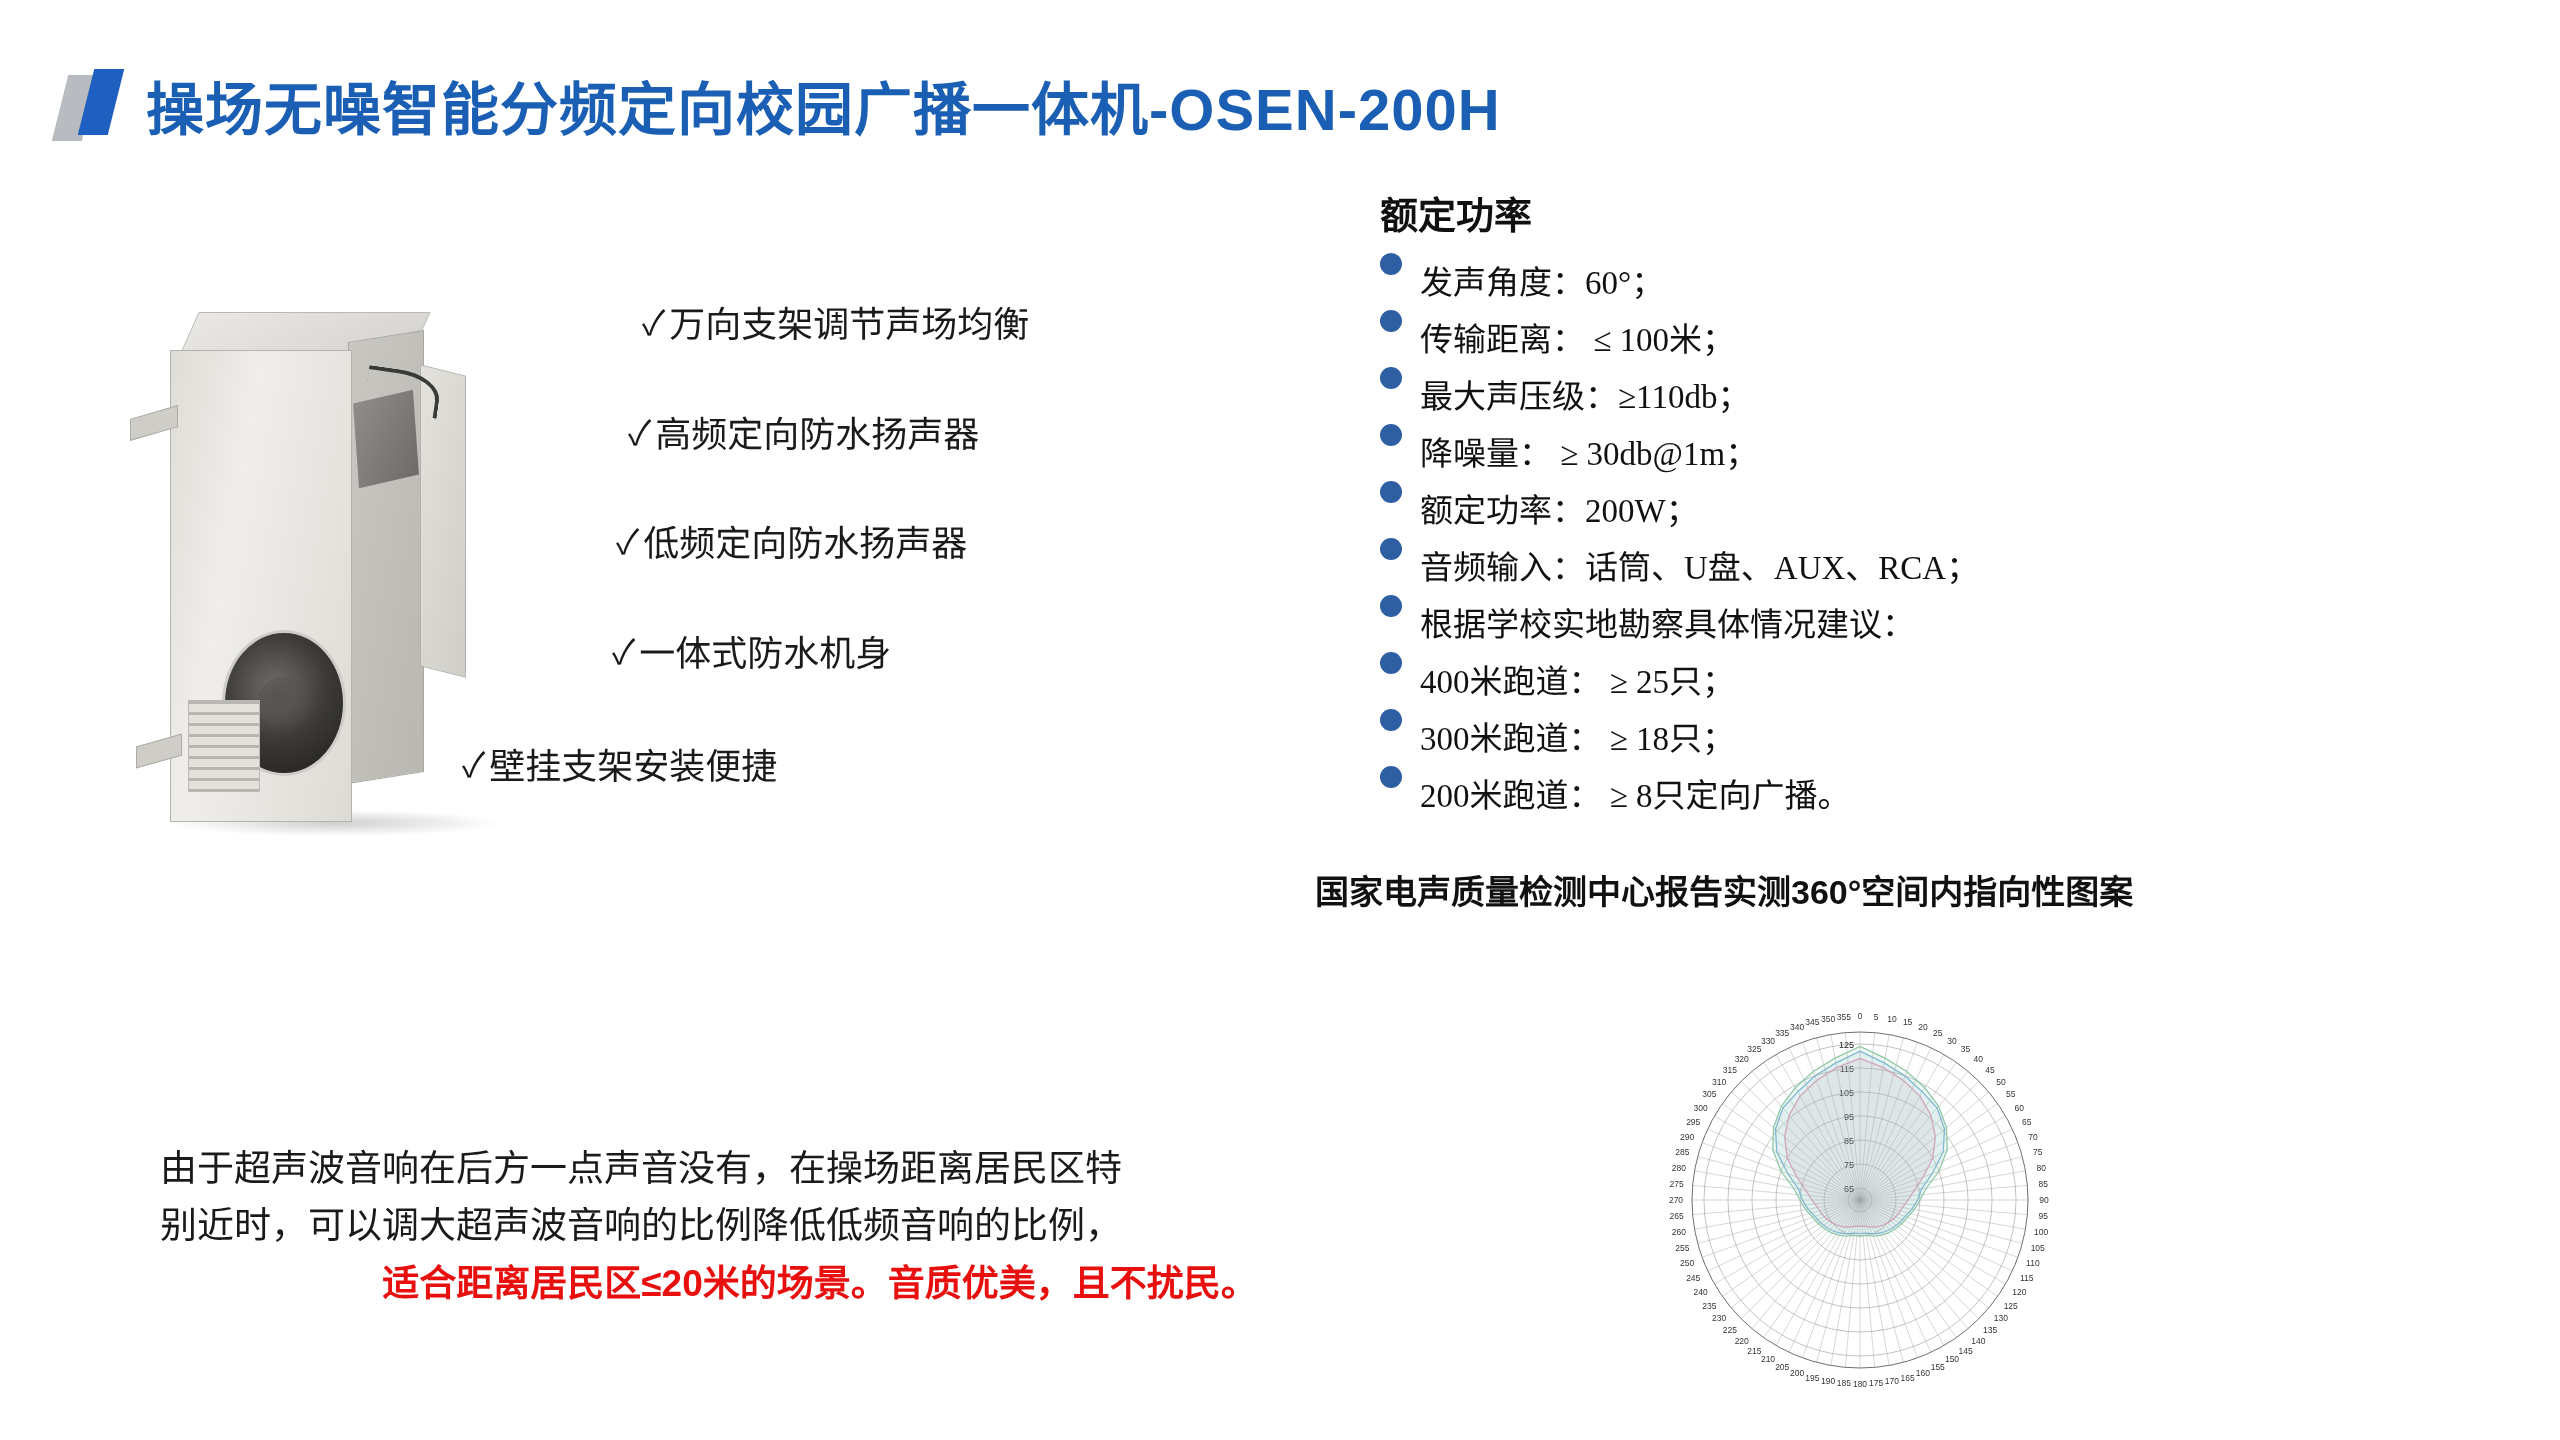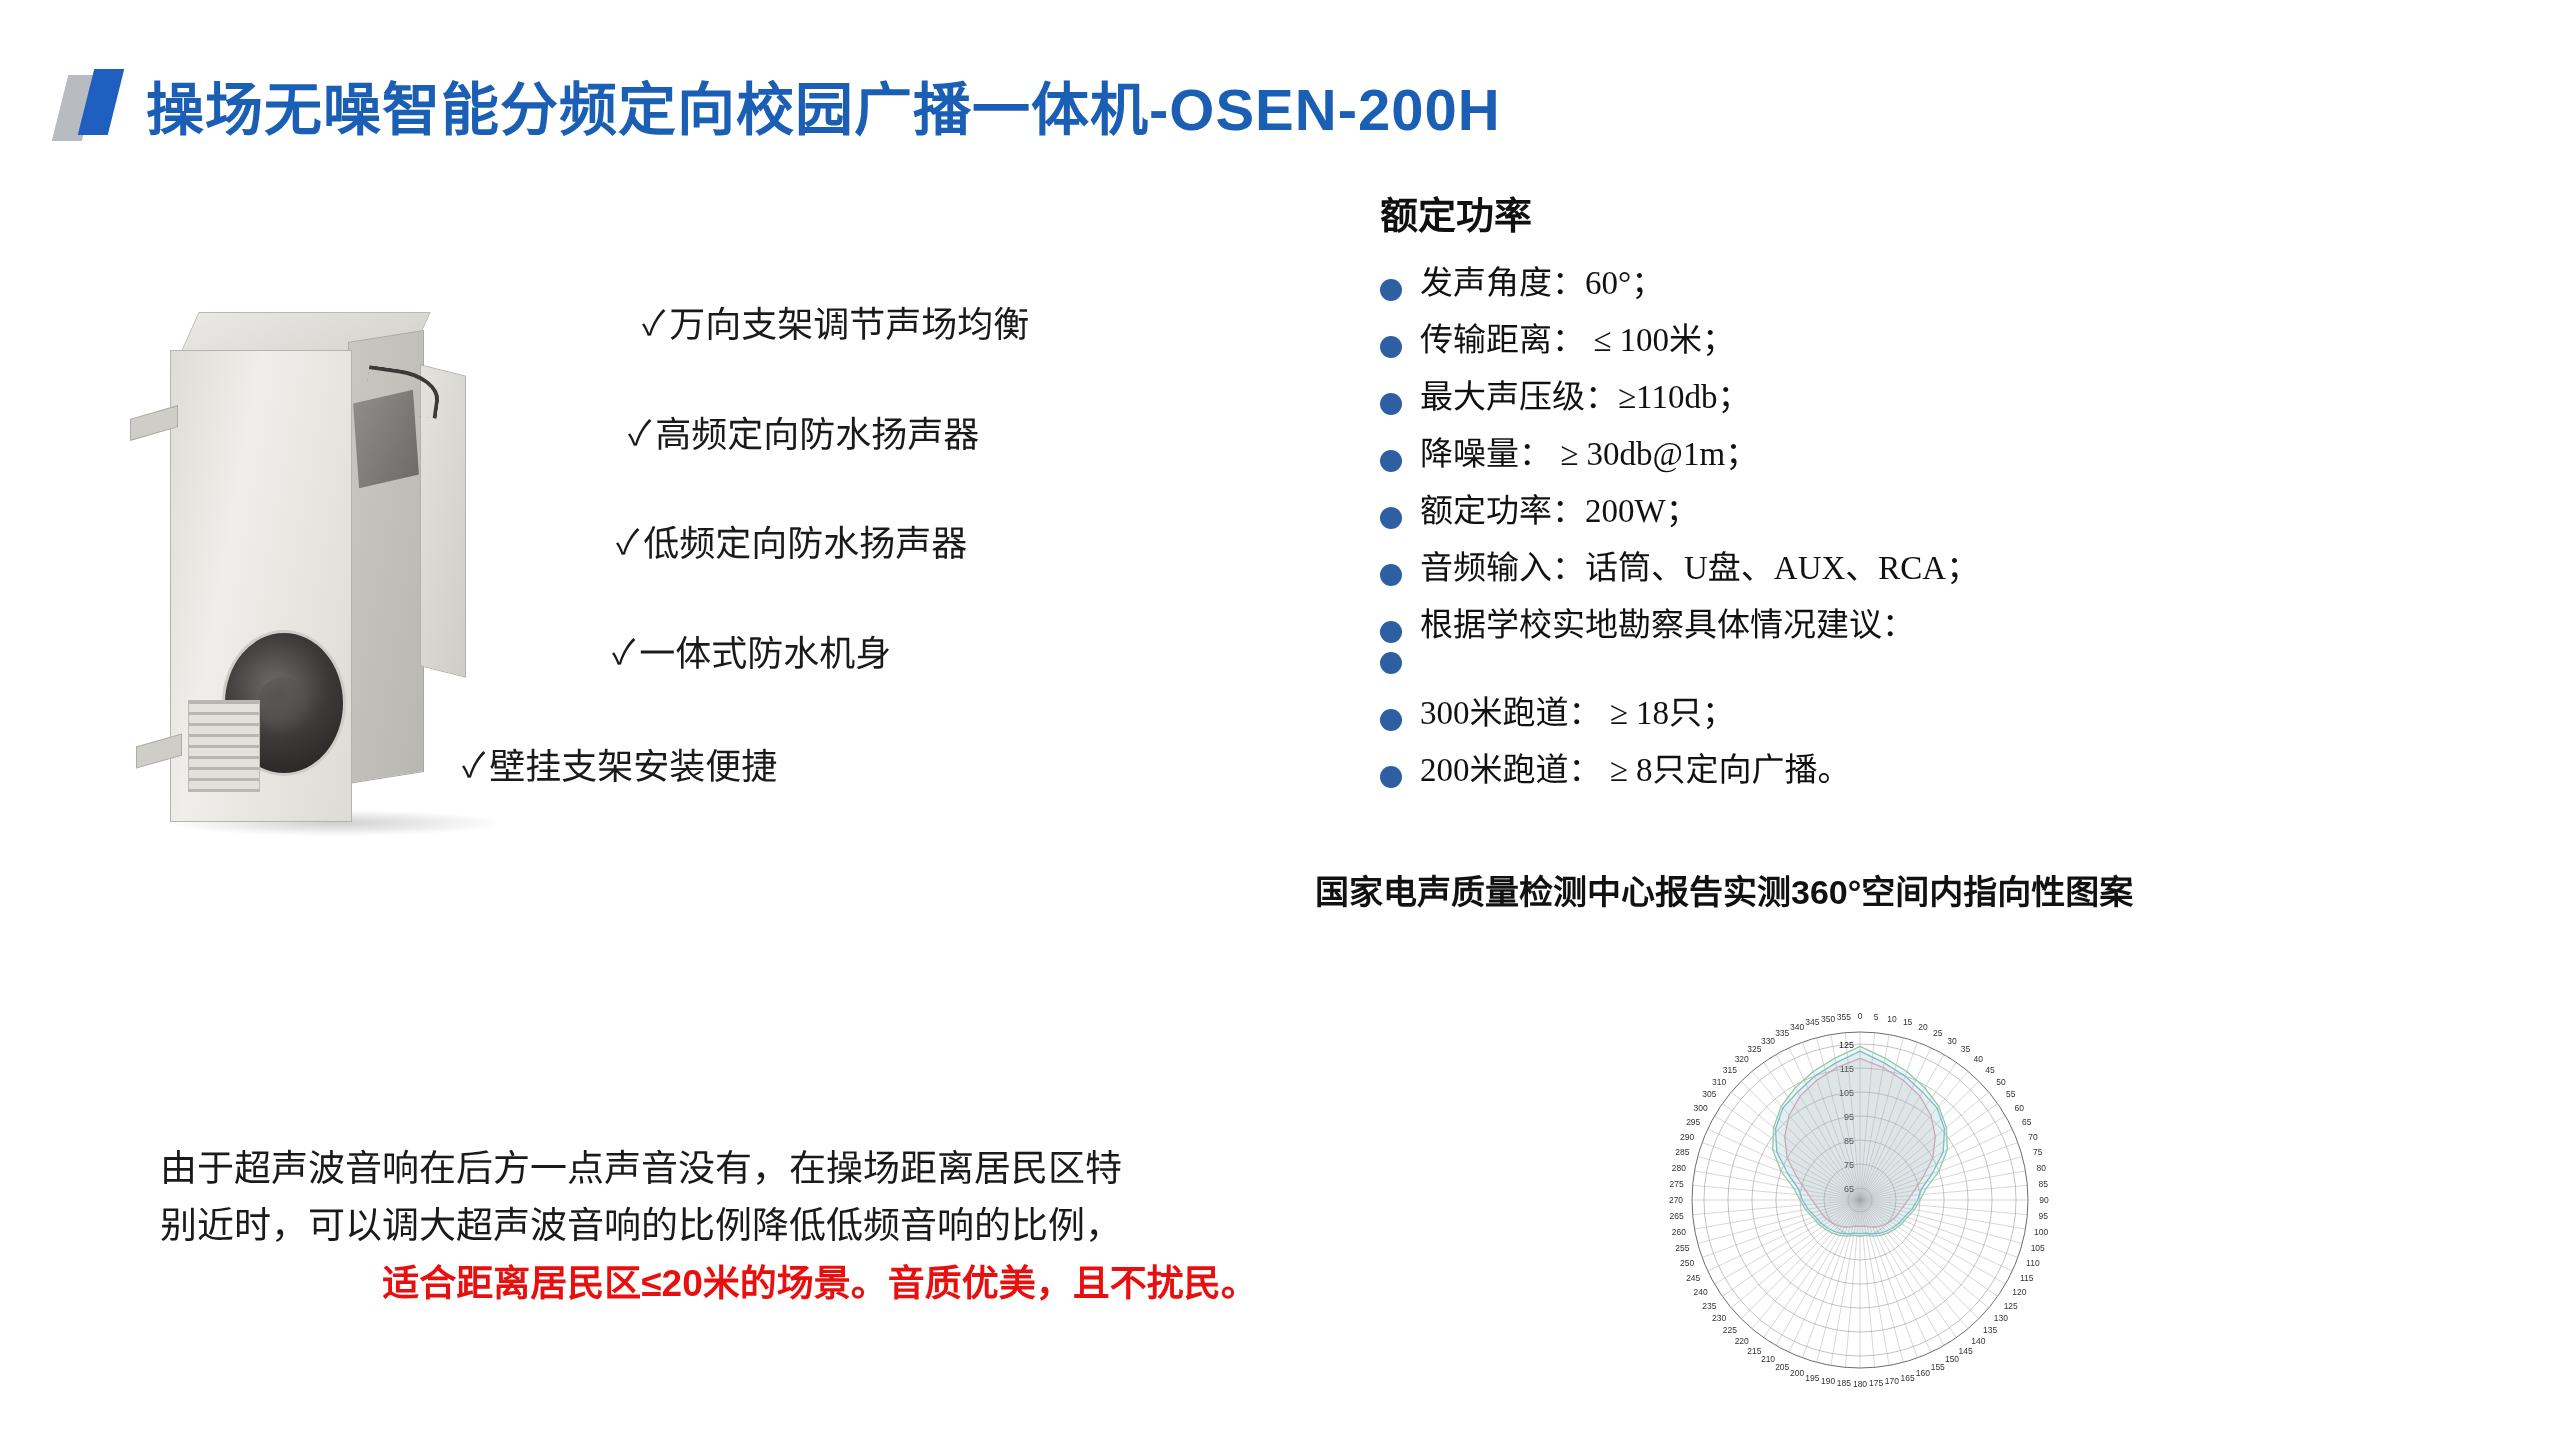--- a/index.html
+++ b/index.html
@@ -211,21 +211,21 @@
   }
   .params-title {
     font-size: 38px;
     font-weight: bold;
     color: #101010;
     margin-bottom: 16px;
     font-family: "Liberation Serif", serif;
   }
   .param-row {
     display: flex;
-    align-items: flex-end;
+    align-items: flex-start;
     margin-bottom: 9px;
   }
   .param-bullet {
     width: 22px;
     height: 22px;
     border-radius: 50%;
     background: #2e5fa3;
     margin-right: 18px;
     flex: none;
     position: relative;
@@ -348,20 +348,21 @@
   <div class="param-row">
     <span class="param-bullet"></span>
     <span class="param-text">音频输入：话筒、U盘、AUX、RCA；</span>
   </div>
   <div class="param-row">
     <span class="param-bullet"></span>
     <span class="param-text">根据学校实地勘察具体情况建议：</span>
   </div>
   <div class="param-row">
     <span class="param-bullet"></span>
+    <span class="param-text">400米跑道： ≥ 25只；</span>
   </div>
   <div class="param-row">
     <span class="param-bullet"></span>
     <span class="param-text">300米跑道： ≥ 18只；</span>
   </div>
   <div class="param-row">
     <span class="param-bullet"></span>
     <span class="param-text">200米跑道： ≥ 8只定向广播。</span>
   </div>
 </div>

